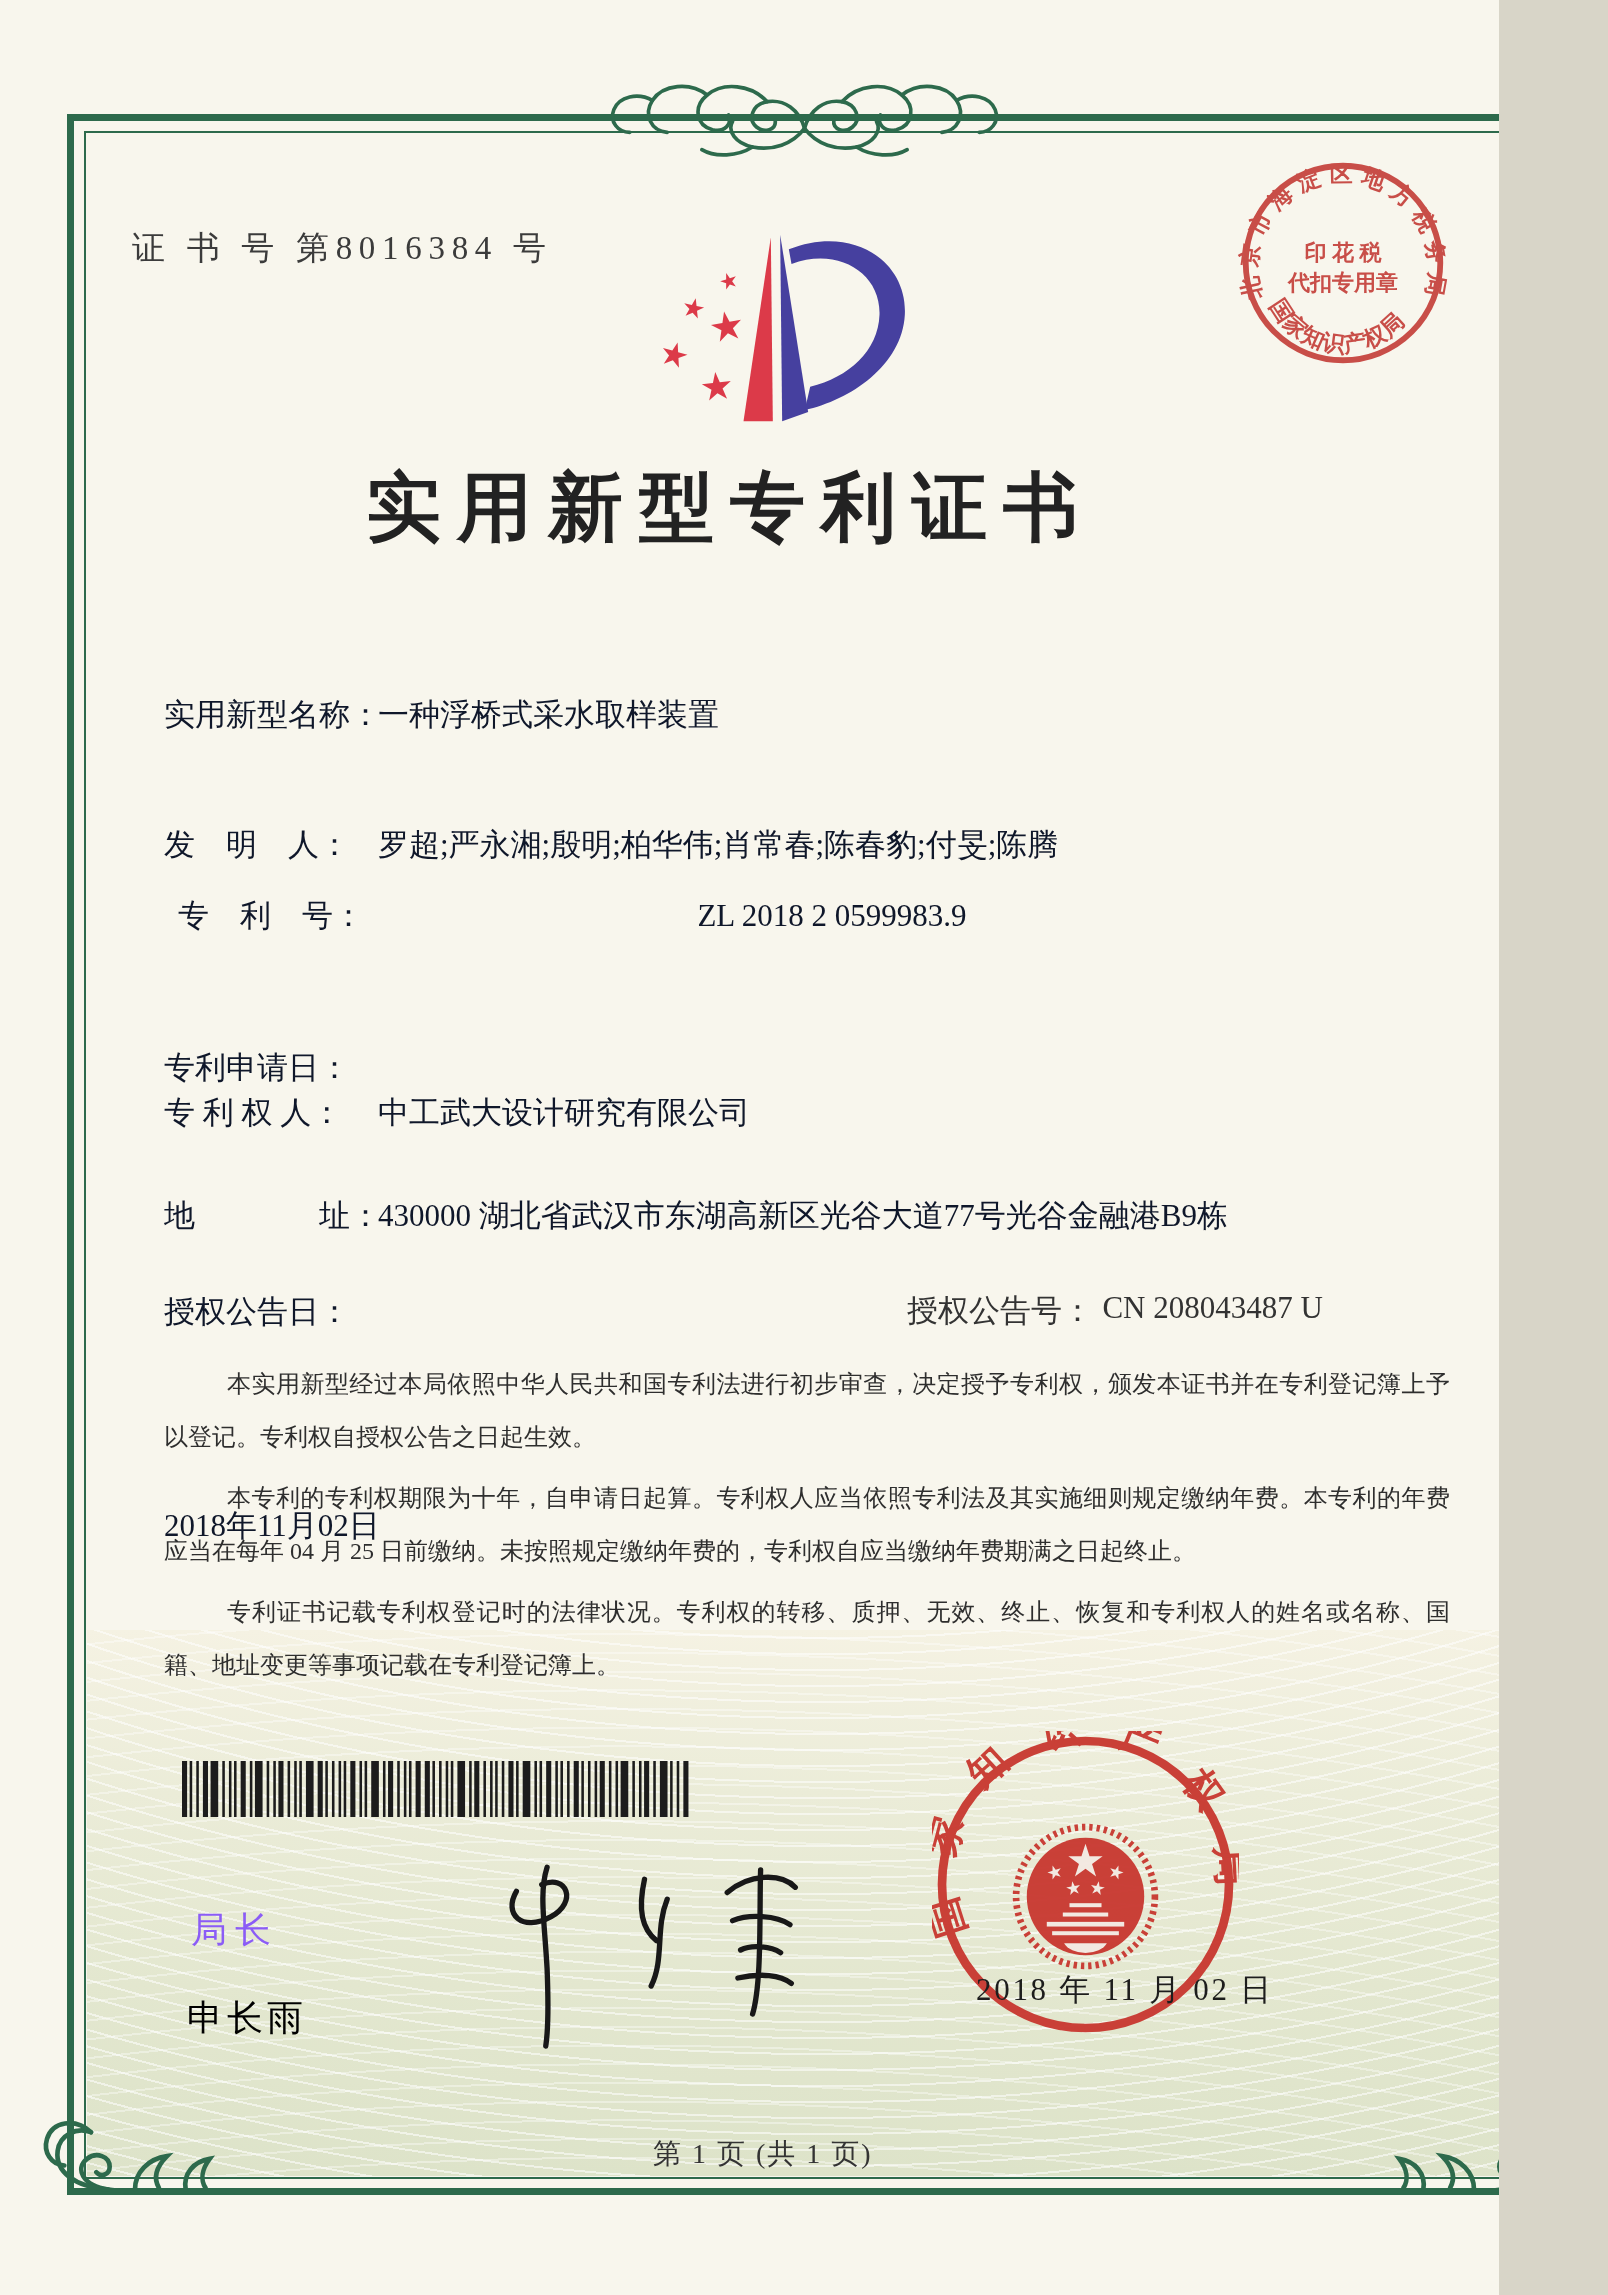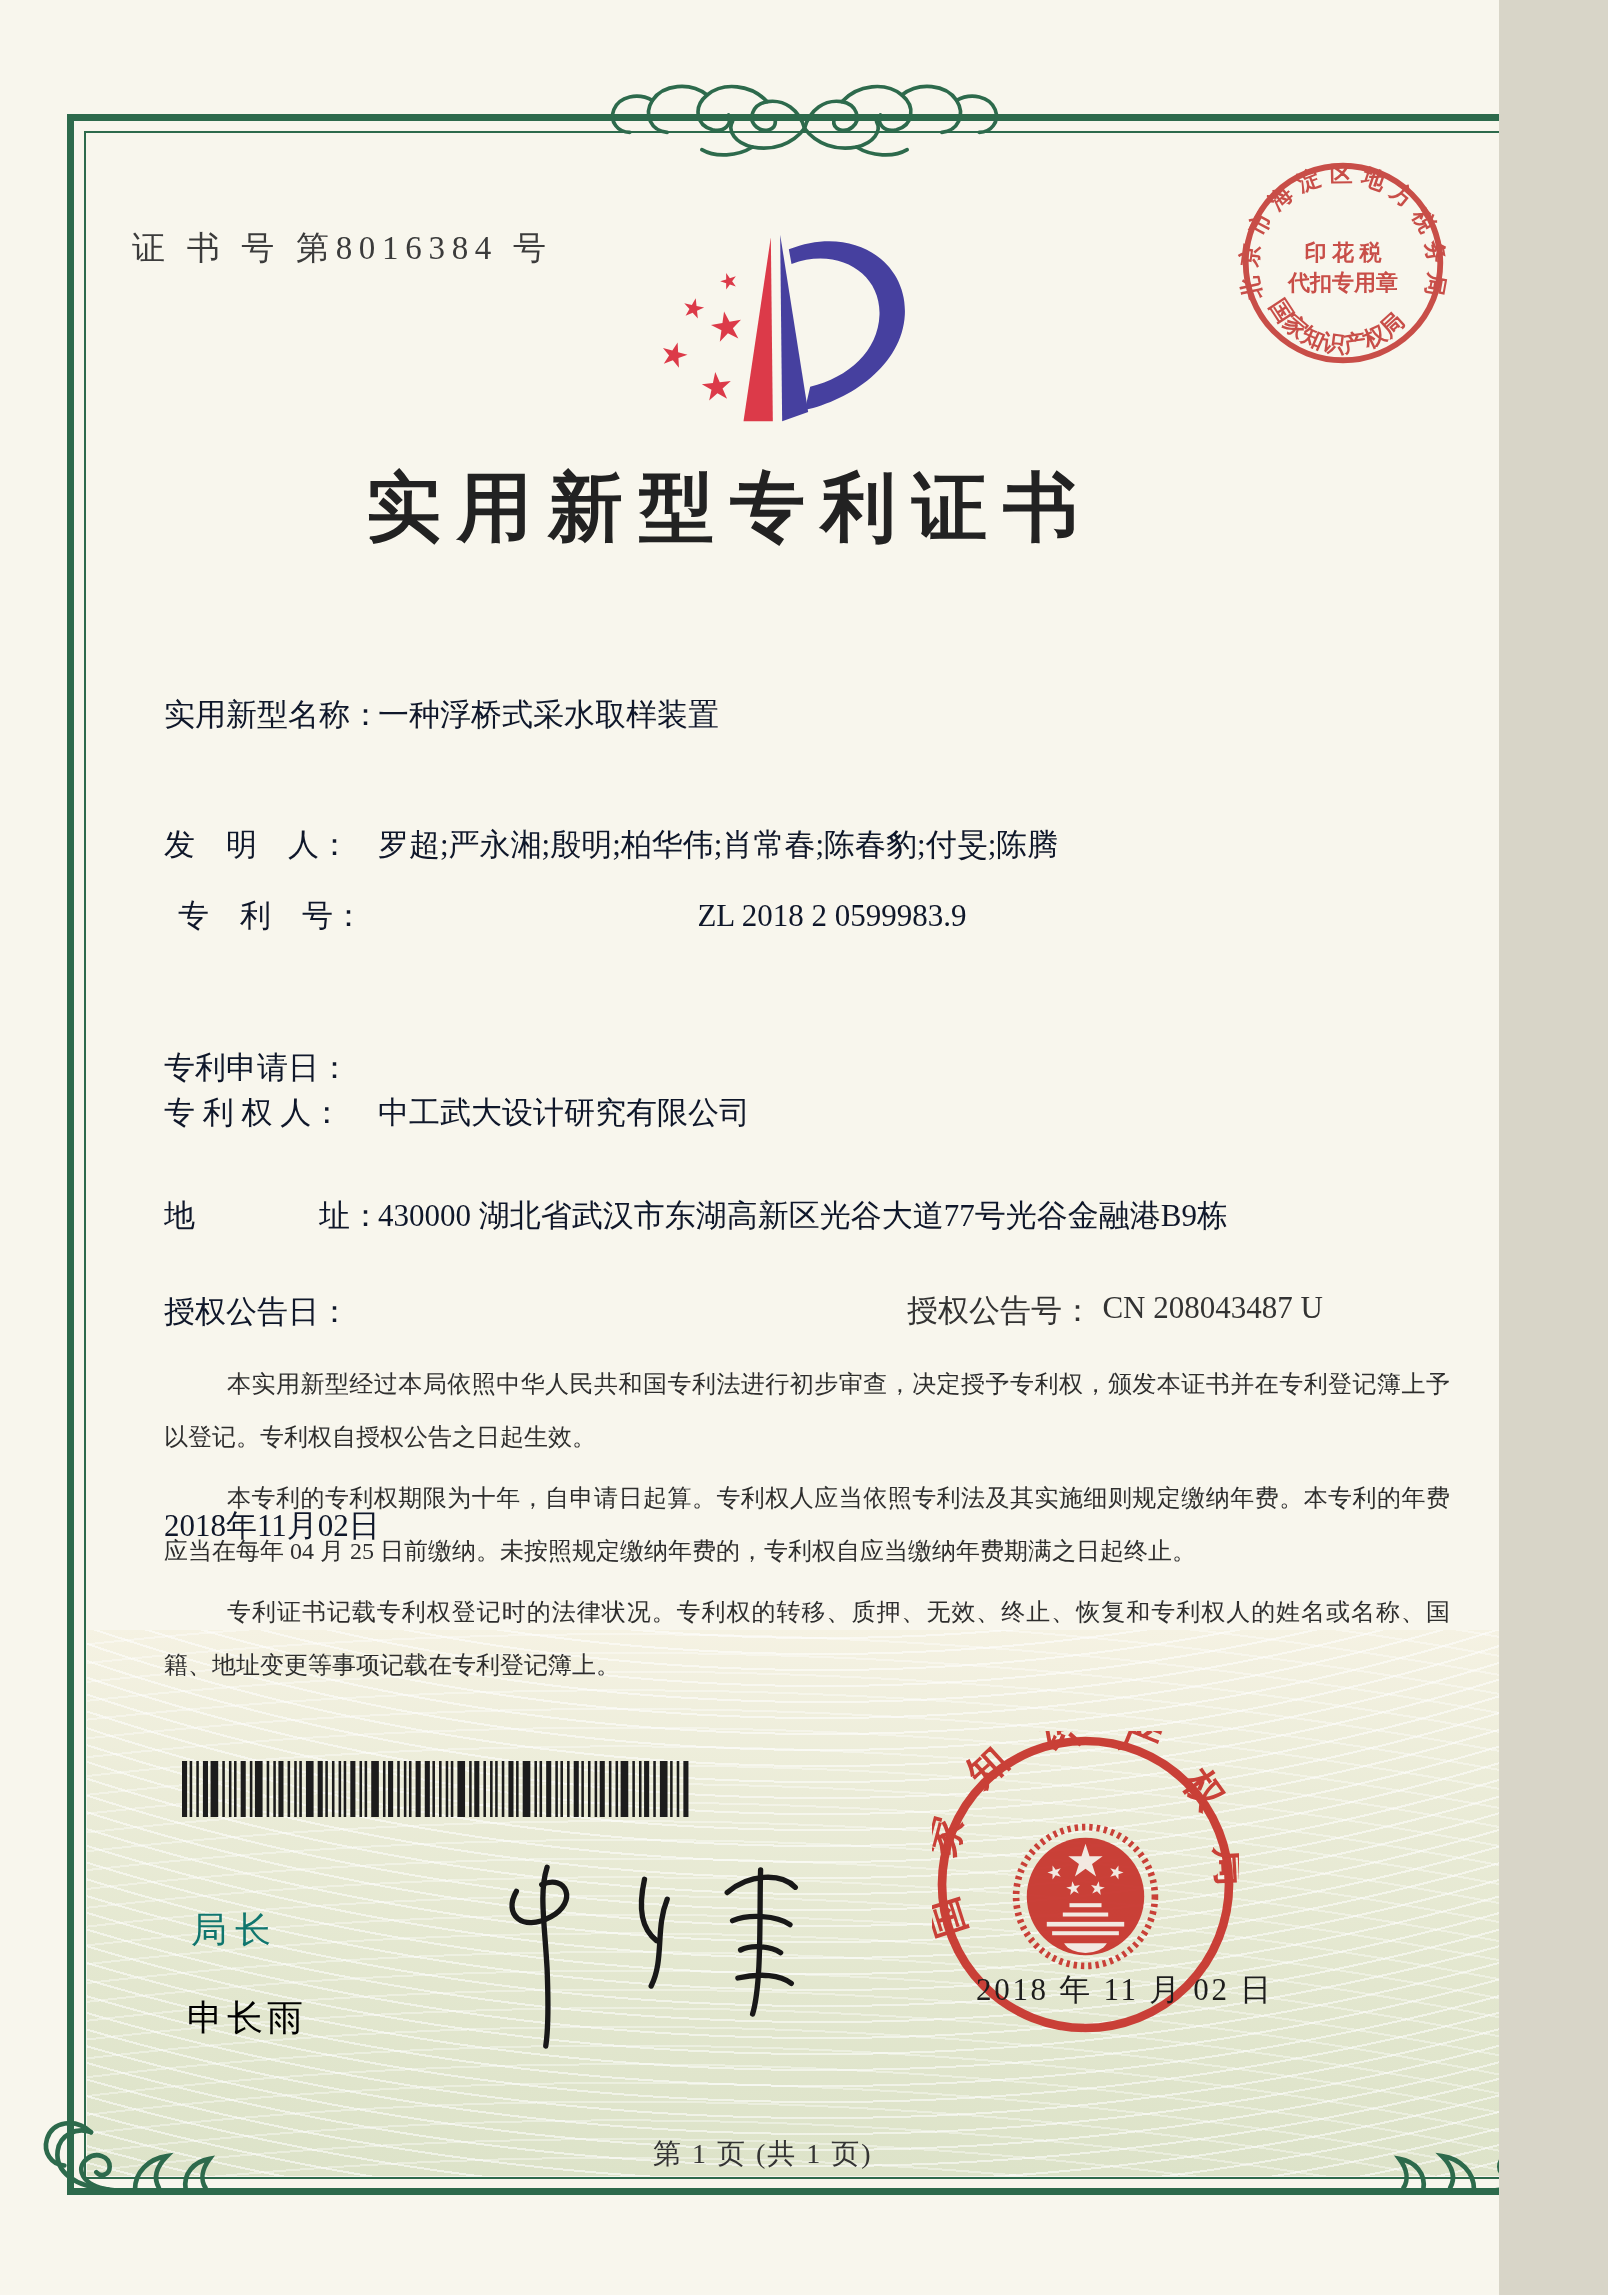--- a/index.html
+++ b/index.html
@@ -48,21 +48,21 @@
   .grant-right .lbl { margin-right:9.4px; }
 
   .body-text { position:absolute; left:164px; top:1358px; width:1286px;
     font-size:24px; line-height:53px; color:#2e2e2e; text-align:justify; }
   .body-text p { text-indent:63px; margin-bottom:8px; }
 
   .barcode { position:absolute; left:182px; top:1761px; width:509px; height:56px; }
   .barcode svg { width:100%; height:100%; }
 
   .signer-title { position:absolute; left:191px; top:1906px; font-size:36px;
-    letter-spacing:8px; color:#0f766e; }
+    letter-spacing:8px; color:#8b5cf6; }
   .signer-name  { position:absolute; left:187px; top:1994px; font-size:36px;
     letter-spacing:4px; color:#000000; }
   .signature { position:absolute; left:447px; top:1835px; }
   .signature path { fill:none; stroke:#181818; stroke-width:8; stroke-linecap:round; }
 
   .tax-stamp { position:absolute; left:1236px; top:156px; opacity:.92; }
   .tax-stamp text { font-family:"Liberation Serif","DejaVu Serif",serif; fill:#c5403b; }
   .main-seal { position:absolute; left:932px; top:1731px; opacity:.95; }
   .main-seal text { font-family:"Liberation Serif","DejaVu Serif",serif; fill:#c8372f; }
   .seal-date { position:absolute; left:976px; top:1969px; font-size:31px;

